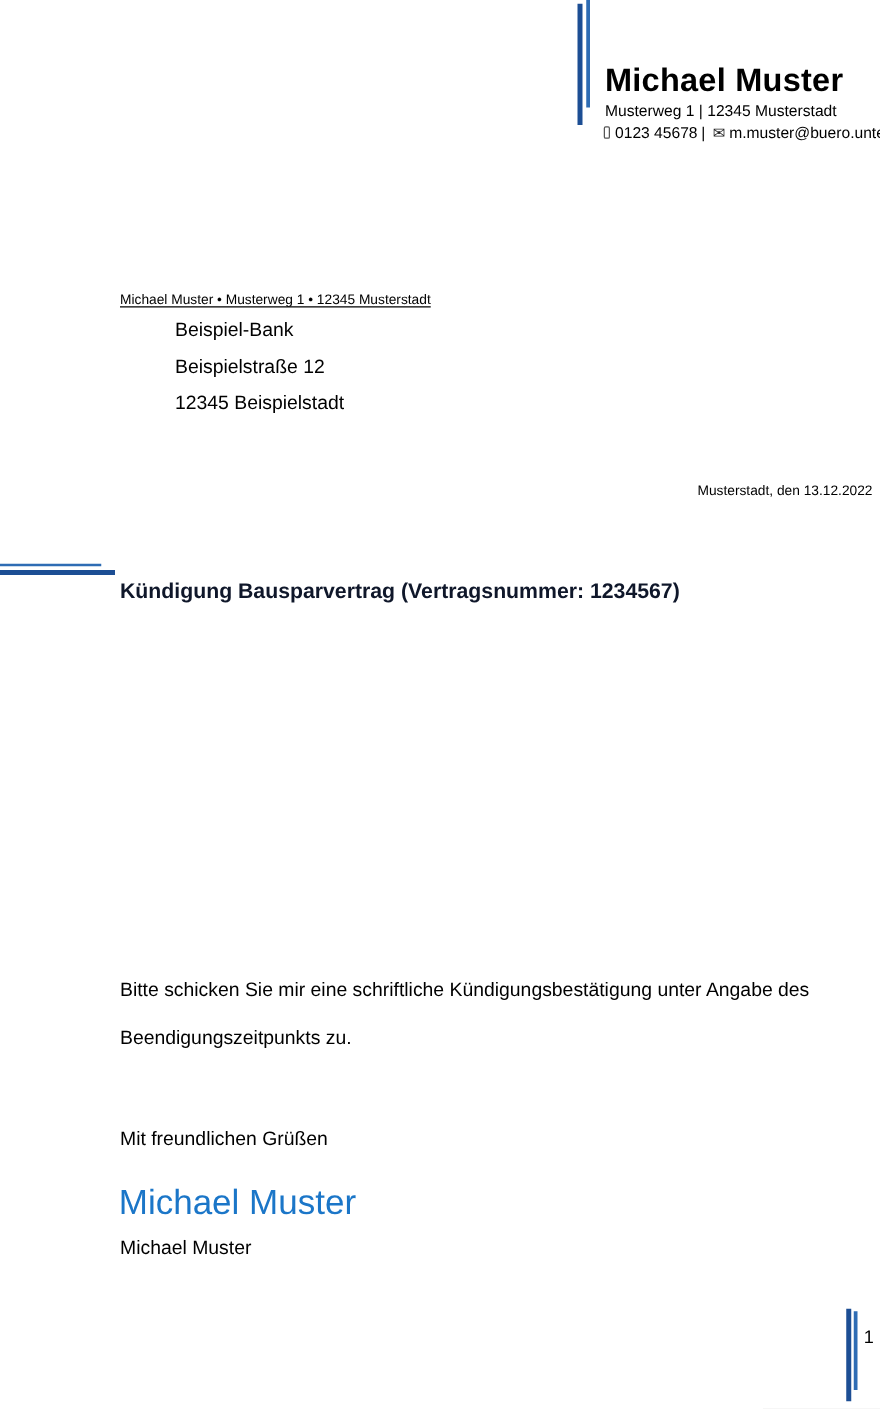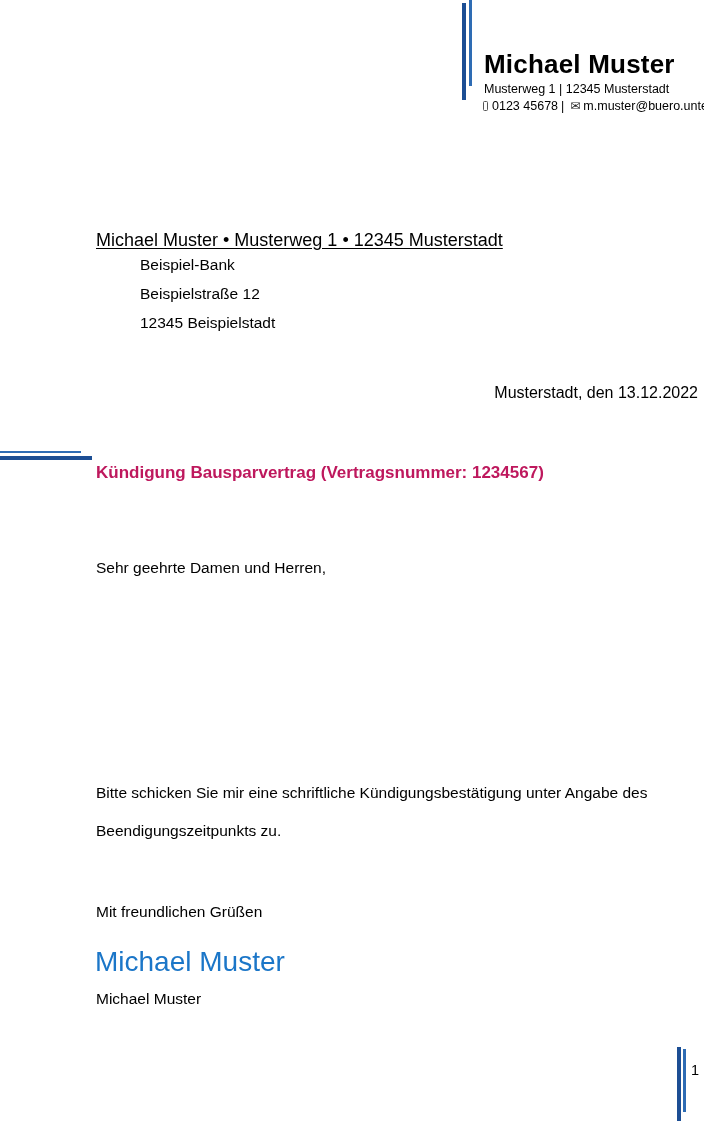--- a/index.html
+++ b/index.html
@@ -40,45 +40,45 @@
     border-radius: 1.5px;
     vertical-align: -1px;
     margin-right: 4px;
   }
   .mail-glyph { font-size: 12px; color: #222; margin: 0 3px 0 3px; }
   .sep { padding: 0 3px; }
 
   
   .sender-line {
     left: 96px; top: 233px;
-    font-size: 18px; line-height: 15px;
+    font-size: 11px; line-height: 15px;
     text-decoration: underline;
     text-underline-offset: 2px;
     white-space: nowrap;
   }
   .recipient {
     left: 96px; top: 250px;
     font-size: 15.5px; line-height: 29px;
     white-space: pre-line;
     margin-left: 44px;
   }
 
   
   .date-line {
     right: 6px; top: 385px;
-    font-size: 16px; line-height: 16px; white-space: nowrap;
+    font-size: 11px; line-height: 16px; white-space: nowrap;
   }
 
   
   .rule-thin  { left: 0; top: 451px; width: 81px; height: 2px; background: #2e6cb4; }
   .rule-thick { left: 0; top: 456px; width: 92px; height: 4px; background: #1c4e94; }
   .subject {
     left: 96px; top: 463px;
     font-size: 17px; line-height: 20px; font-weight: bold;
-    color: #be185d; white-space: nowrap;
+    color: #0f172a; white-space: nowrap;
   }
 
   
   .salutation {
     left: 96px; top: 559px;
     font-size: 15.5px; line-height: 18px; white-space: nowrap;
   }
   .para {
     left: 96px;
     font-size: 15.5px; line-height: 38px;
@@ -127,21 +127,20 @@
   <div class="abs recipient">Beispiel-Bank
 Beispielstraße 12
 12345 Beispielstadt</div>
 
   <div class="abs date-line">Musterstadt, den 13.12.2022</div>
 
   <div class="abs rule-thin"></div>
   <div class="abs rule-thick"></div>
   <div class="abs subject">Kündigung Bausparvertrag (Vertragsnummer: 1234567)</div>
 
-  <div class="abs salutation">Sehr geehrte Damen und Herren,</div>
   <div class="abs para para2">Bitte schicken Sie mir eine schriftliche Kündigungsbestätigung unter Angabe des
 Beendigungszeitpunkts zu.</div>
   <div class="abs closing">Mit freundlichen Grüßen</div>
 
   <div class="abs sig-script">Michael Muster</div>
   <div class="abs sig-printed">Michael Muster</div>
 
   <div class="abs fbar-dark"></div>
   <div class="abs fbar-light"></div>
   <div class="abs page-num">1</div>

